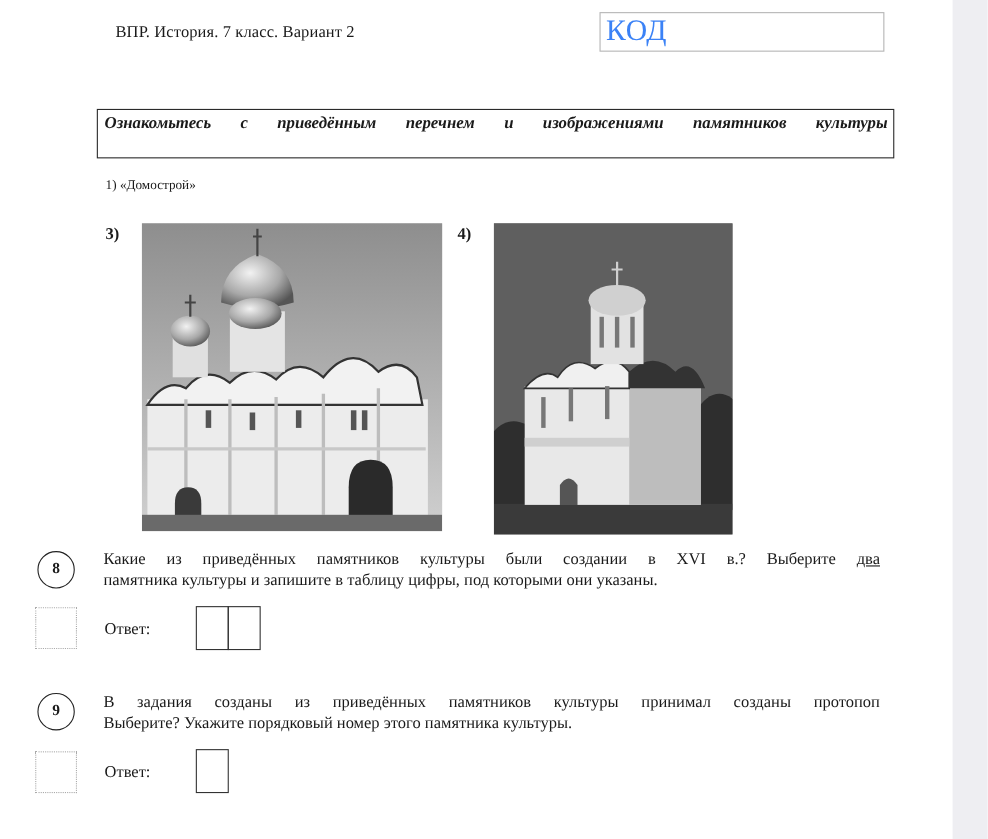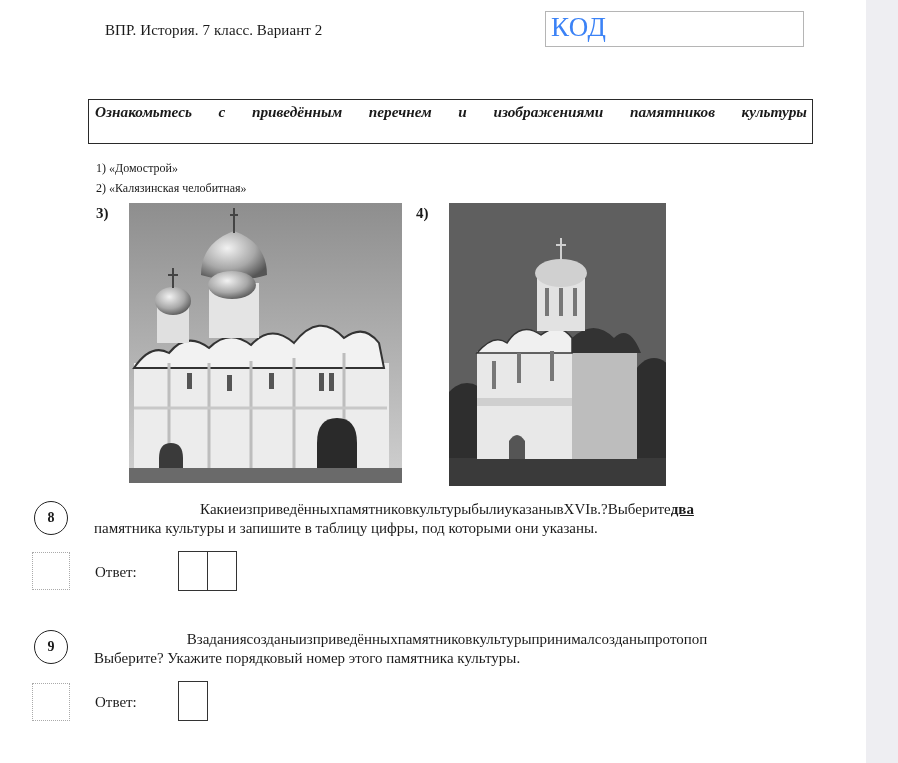--- a/index.html
+++ b/index.html
@@ -16,22 +16,22 @@
     .instruction .l1 { display: flex; justify-content: space-between; }
     .list { position: absolute; left: 96px; top: 158px; font-size: 12px; line-height: 20px; }
     .num3 { position: absolute; left: 96px; top: 205px; font-size: 15px; font-weight: bold; }
     .num4 { position: absolute; left: 416px; top: 205px; font-size: 15px; font-weight: bold; }
 
     .img3 { position: absolute; left: 129px; top: 203px; width: 273px; height: 280px; overflow: hidden; background: linear-gradient(#9a9a9a, #c9c9c9 60%, #d8d8d8); }
     .img4 { position: absolute; left: 449px; top: 203px; width: 217px; height: 283px; overflow: hidden; background: linear-gradient(#5a5a5a, #7a7a7a); }
 
     .task-circle { position: absolute; width: 34px; height: 34px; border: 1.5px solid #222; border-radius: 50%; font-size: 14px; font-weight: bold; display: flex; align-items: center; justify-content: center; }
     .task-text { position: absolute; left: 94px; width: 706px; font-size: 15px; line-height: 19px; }
-    .task-text .l1 { display: flex; justify-content: center; }
-    .task-text u { font-weight: bold; }
+    .task-text .l1 { display: flex; justify-content: space-between; }
+    .task-text u { font-weight: normal; }
     .score-box { position: absolute; width: 38px; height: 38px; border: 1px dotted #aaa; }
     .answer-label { position: absolute; left: 95px; font-size: 15px; text-align: center; }
     .ans-cell { position: absolute; width: 30px; height: 40px; border: 1.5px solid #333; }
   </style>
 </head>
 <body>
 
 <div class="page">
 
   <div class="header-title">ВПР.  История. 7 класс.  Вариант 2</div>
@@ -49,24 +49,20 @@
       <span>изображениями</span>
       <span>памятников</span>
       <span>культуры</span>
     </div>
   </div>
 
   <div class="list">
     <div>
       <span>1)</span>
       <span>«Домострой»</span>
-    </div>
-    <div>
-      <span>2)</span>
-      <span>«Калязинская челобитная»</span>
     </div>
   </div>
 
   <div class="num3">3)</div>
   <div class="img3">
     <svg width="273" height="280" viewBox="0 0 273 280">
       <defs>
         <linearGradient id="sky3" x1="0" y1="0" x2="0" y2="1">
           <stop offset="0" stop-color="#8e8e8e"></stop>
             <stop offset="1" stop-color="#d0d0d0"></stop>
@@ -154,21 +150,21 @@
     <span>8</span>
   </div>
   <div class="task-text" style="top:500px;">
     <div class="l1">
       <span>Какие</span>
       <span>из</span>
       <span>приведённых</span>
       <span>памятников</span>
       <span>культуры</span>
       <span>были</span>
-      <span>указаны</span>
+      <span>создании</span>
       <span>в</span>
       <span>XVI</span>
       <span>в.?</span>
       <span>Выберите</span>
       <u>два</u>
     </div>
     <div>памятника культуры и запишите в таблицу цифры, под которыми они указаны.</div>
   </div>
   <div class="score-box" style="left:32px; top:552px;"></div>
   <div class="answer-label" style="top:564px;">Ответ:</div>

